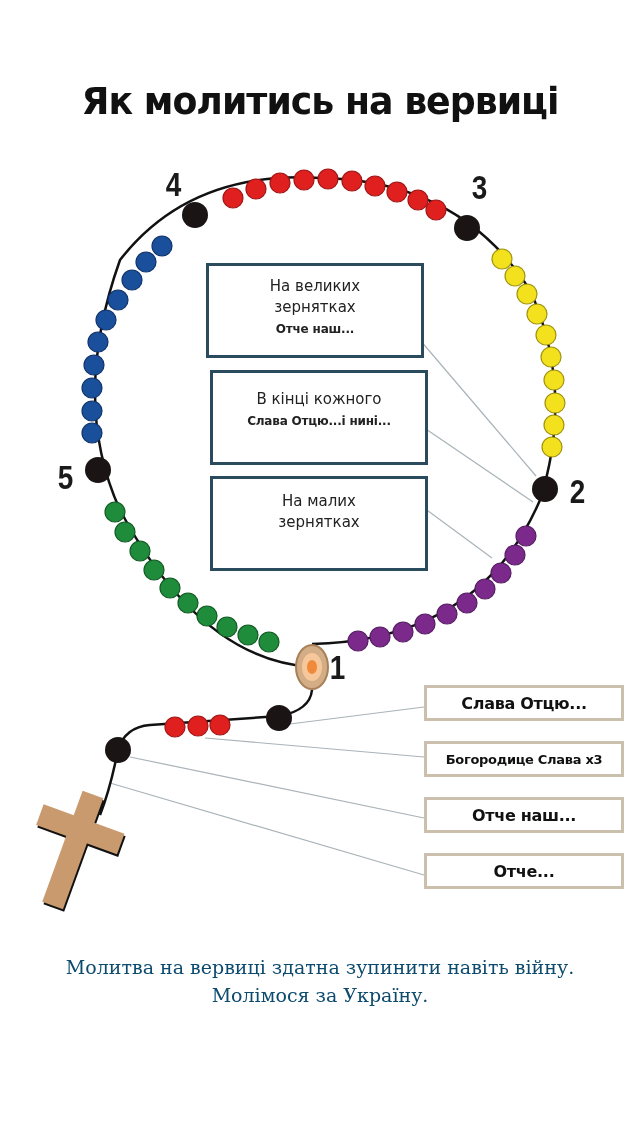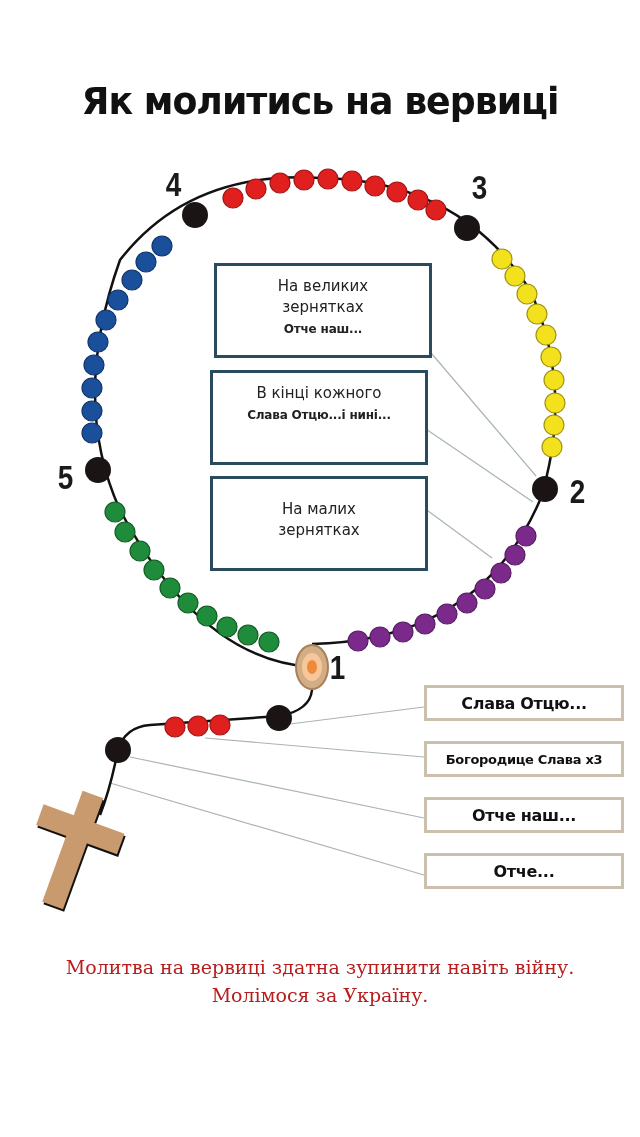--- a/index.html
+++ b/index.html
@@ -18,21 +18,21 @@
   .infobox .l1 { font-size: 15px; line-height: 21px; display: block; }
   .infobox .l3 { font-size: 12px; font-weight: bold; line-height: 22px; display: block; letter-spacing: -0.2px; }
   .prayer {
     position: absolute; left: 424px; width: 200px; height: 36px; background: #fff;
     border: 3px solid #cbbfae; box-sizing: border-box; display: flex; align-items: center; justify-content: center;
     font-family: "DejaVu Sans", sans-serif; font-weight: 900; color: #111; font-size: 16px; letter-spacing: -0.3px;
   }
   .prayer.small { font-size: 13px; }
   .caption {
     position: absolute; top: 953px; left: 0; width: 640px; text-align: center;
-    font-family: "DejaVu Serif", serif; font-size: 19px; line-height: 28px; color: #b91c1c;
+    font-family: "DejaVu Serif", serif; font-size: 19px; line-height: 28px; color: #0c4a6e;
   }
 </style>
 </head>
 <body>
 
 <div class="title">Як молитись на вервиці</div>
 
 <svg class="diagram" viewBox="0 0 640 940" xmlns="http://www.w3.org/2000/svg">
 
   <g stroke="#a9b3b8" stroke-width="1.2" fill="none">
@@ -147,30 +147,30 @@
     </g>
   </g>
 </svg>
 
 <div class="num" style="left:328px; top:648px;">1</div>
 <div class="num" style="left:568px; top:472px;">2</div>
 <div class="num" style="left:470px; top:168px;">3</div>
 <div class="num" style="left:164px; top:165px;">4</div>
 <div class="num" style="left:56px; top:458px;">5</div>
 
-<div class="infobox" style="left:214px; top:263px; width:218px; height:95px; padding-top:10px;">
+<div class="infobox" style="left:206px; top:263px; width:218px; height:95px; padding-top:10px;">
   <span class="l1">На великих</span>
   <span class="l1">зернятках</span>
   <span class="l3">Отче наш...</span>
 </div>
-<div class="infobox" style="left:210px; top:370px; width:218px; height:95px; padding-top:10px;">
+<div class="infobox" style="left:210px; top:370px; width:218px; height:95px; padding-top:16px;">
   <span class="l1">В кінці кожного</span>
   <span class="l3">Слава Отцю...і нині...</span>
 </div>
-<div class="infobox" style="left:210px; top:476px; width:218px; height:95px; padding-top:20px;">
+<div class="infobox" style="left:210px; top:476px; width:218px; height:95px; padding-top:12px;">
   <span class="l1">На малих</span>
   <span class="l1">зернятках</span>
 </div>
 
 <div class="prayer" style="top:685px;">Слава Отцю...</div>
 <div class="prayer small" style="top:741px;">Богородице Слава х3</div>
 <div class="prayer" style="top:797px;">Отче наш...</div>
 <div class="prayer" style="top:853px;">Отче...</div>
 
 <div class="caption">

